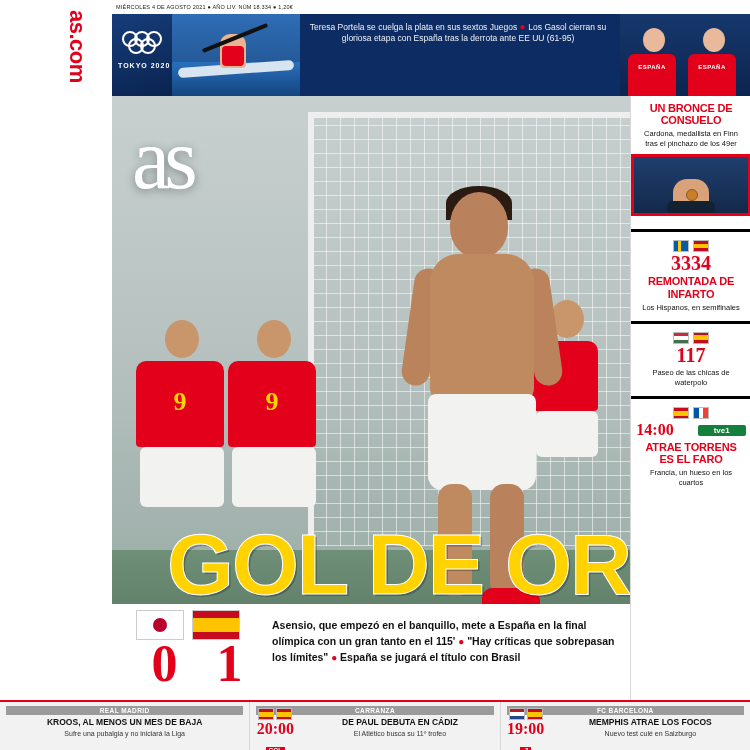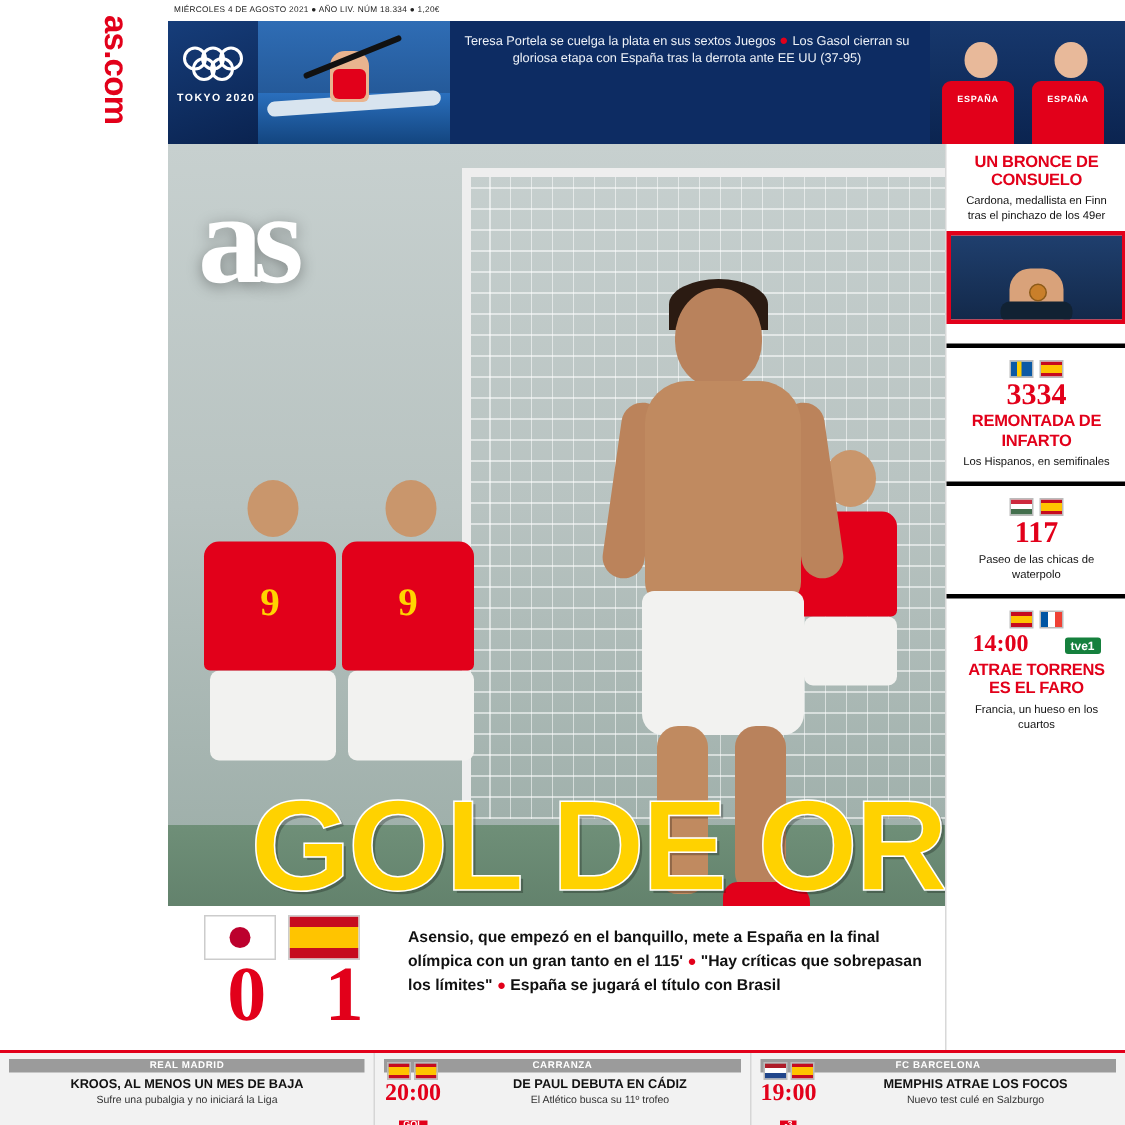--- a/index.html
+++ b/index.html
@@ -145,21 +145,21 @@
   }
   .goal-bar{
     position:absolute;left:196px;top:16px;width:322px;height:6px;background:#eee;
   }
   .pitch{
     position:absolute;left:0;bottom:0;width:100%;height:150px;
     background:linear-gradient(#6f8f78,#4d6b58);
   }
   .as-logo{
     position:absolute;left:20px;top:20px;
-    font-size:86px;font-weight:bold;color:#ffffff;
+    font-size:86px;font-weight:normal;color:#ffffff;
     font-family:"Liberation Serif", serif;
     letter-spacing:-6px;line-height:1;
     text-shadow:0 2px 10px rgba(0,0,0,.35);
   }
   .player{
     position:absolute;left:296px;top:96px;width:150px;height:430px;
   }
   .player .head{
     position:absolute;left:42px;top:0;width:58px;height:66px;
     background:#b9825c;border-radius:50% 50% 46% 46%;
@@ -293,21 +293,21 @@
     display:flex;justify-content:center;align-items:center;
     font-size:20px;font-weight:bold;color:#e2001a;
     font-family:"Liberation Serif",serif;line-height:1;margin:1px 0 2px;
   }
   .timeline{
     display:flex;justify-content:center;gap:24px;align-items:center;margin:2px 0 2px;
   }
   .time-big{font-size:16px;font-weight:bold;color:#e2001a;font-family:"Liberation Serif",serif;}
   .tv-badge{
     font-size:8px;font-weight:bold;color:#fff;background:#15803d;
-    padding:1px 4px;border-radius:2px;
+    padding:1px 16px;border-radius:2px;
   }
 
   
   .bottom{
     position:absolute;left:0;top:700px;width:750px;height:50px;
     background:#f2f2f2;border-top:2px solid #e2001a;
     display:flex;
   }
   .bcell{
     flex:1;padding:4px 6px;border-right:1px solid #d6d6d6;position:relative;
@@ -358,21 +358,21 @@
       <div class="water"></div>
       <div class="boat"></div>
       <div class="athlete"></div>
       <div class="paddle"></div>
     </div>
 
     <div class="banner-text">
       <div class="banner-sub">
         <span>Teresa Portela se cuelga la plata en sus sextos Juegos</span>
         <span class="red-dot"> ● </span>
-        <span>Los Gasol cierran su gloriosa etapa con España tras la derrota ante EE UU (37-95)</span>
+        <span>Los Gasol cierran su gloriosa etapa con España tras la derrota ante EE UU (61-95)</span>
       </div>
     </div>
 
     <div class="banner-right-photo">
       <div class="gasol" style="left:8px">
         <div class="head"></div>
         <div class="body"></div>
       </div>
       <div class="gasol" style="left:68px">
         <div class="head"></div>

